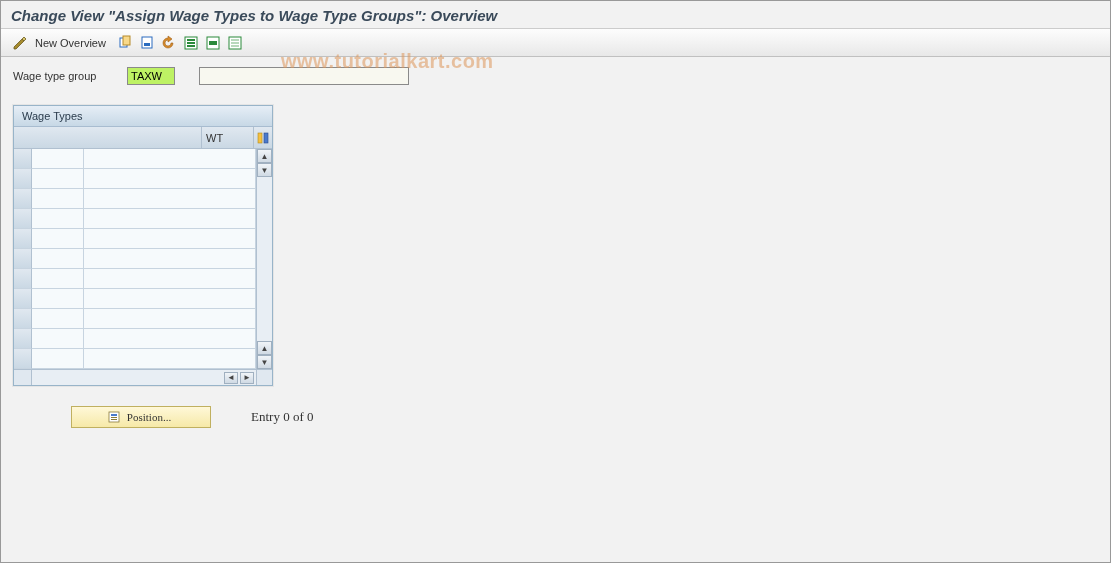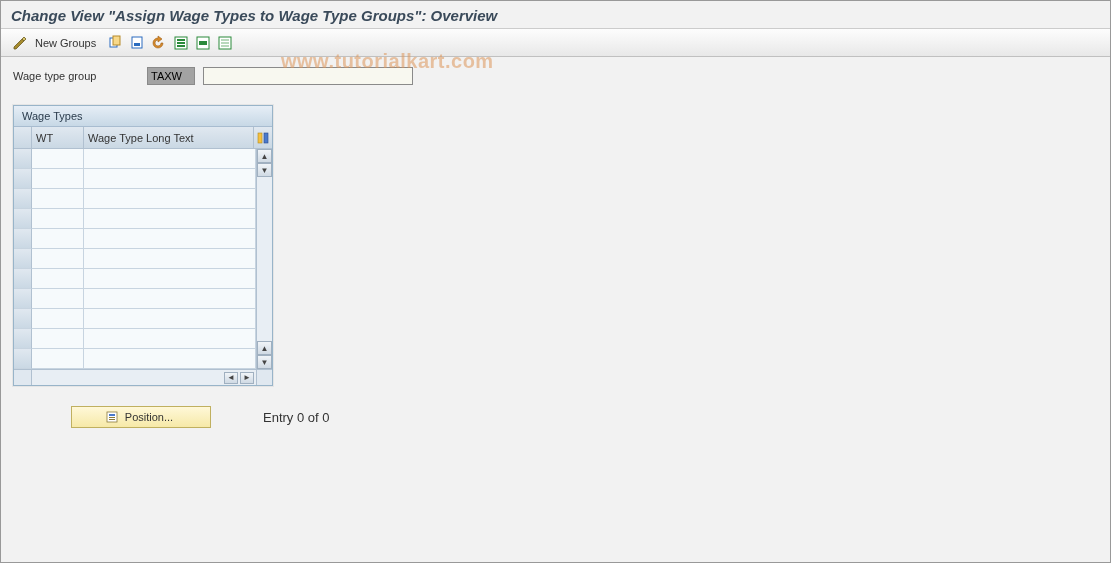--- a/index.html
+++ b/index.html
@@ -47,35 +47,34 @@
       color: #333;
       padding: 0 6px 0 2px;
       cursor: pointer;
     }
     .form-area {
       padding: 10px 12px;
     }
     .form-row {
       display: flex;
       align-items: center;
-      gap: 8px;
+      gap: 24px;
     }
     .form-label {
       font-size: 11px;
       color: #333;
       min-width: 90px;
     }
     .input-small {
       width: 48px;
       height: 18px;
       border: 1px solid #8a8a8a;
-      background: #a3a3a3;
+      background: #bef264;
       font-size: 11px;
       padding: 8px 3px;
-      margin-left: 36px;
     }
     .input-long {
       width: 210px;
       height: 18px;
       border: 1px solid #8a8a8a;
       background: #f8f8f0;
       font-size: 11px;
       padding: 0 3px;
     }
     .panel {
@@ -143,22 +142,23 @@
       display: flex;
       border-top: 1px solid #b0c0d0;
     }
     .hscroll-spacer { width: 18px; background: #e0e8f0; border-right: 1px solid #b0c0d0;}
     .hscroll-track { flex:1; background:#e8eef4; display:flex; justify-content:flex-end; align-items:center; padding-right:2px; gap:2px;}
     .hscroll-btn { width:14px; height:12px; background:linear-gradient(#f0f4f8,#d0dae4); border:1px solid #a0b0c0; display:flex; align-items:center; justify-content:center; font-size:8px; color:#444; cursor:pointer;}
     .corner { width:16px; background:#e0e8f0; border-left:1px solid #b0c0d0;}
     .footer-row {
       display: flex;
       align-items: center;
-      gap: 52px;
+      gap: 40px;
       padding: 10px 12px 10px 70px;
+      font-family: Liberation Serif, serif;
     }
     .position-btn {
       display: inline-flex;
       align-items: center;
       height: 22px;
       background: linear-gradient(#fff8d8, #f6e9a8);
       border: 1px solid #c0b060;
       padding: 0 8px 0 4px;
       gap: 6px;
       cursor: pointer;
@@ -187,21 +187,21 @@
   <span class="title-text">Change View "Assign Wage Types to Wage Type Groups": Overview</span>
 </div>
 
 <div class="toolbar">
   <span class="tb-icon">
     <svg width="16" height="16" viewBox="0 0 16 16">
         <path d="M2 12 L10 4 L12 6 L4 14 L2 14 Z" fill="#a68b2e" stroke="#6b5a1e" stroke-width="0.8"></path>
         <path d="M10 4 L12 2 L14 4 L12 6 Z" fill="#d6c46a" stroke="#6b5a1e" stroke-width="0.8"></path>
       </svg>
   </span>
-  <span class="tb-text">New Groups</span>
+  <span class="tb-text">New Overview</span>
   <span class="tb-icon">
     <svg width="16" height="16" viewBox="0 0 16 16">
         <rect x="3" y="3" width="7" height="9" fill="#fff" stroke="#2a6bbf" stroke-width="1"></rect>
         <rect x="6" y="1" width="7" height="9" fill="#f8d98a" stroke="#b58a2a" stroke-width="1"></rect>
       </svg>
   </span>
   <span class="tb-icon">
     <svg width="16" height="16" viewBox="0 0 16 16">
         <rect x="3" y="2" width="10" height="11" fill="#fff" stroke="#2a6bbf" stroke-width="1"></rect>
         <rect x="5" y="8" width="6" height="3" fill="#2a6bbf"></rect>
@@ -245,21 +245,20 @@
     <input class="input-long" type="text" value="" style="">
   </div>
 </div>
 
 <div class="panel">
   <div class="panel-header">Wage Types</div>
   <div class="table-wrap">
     <div class="table-head">
       <div class="col-sel"></div>
       <div class="col-wt">WT</div>
-      <div class="col-long">Wage Type Long Text</div>
       <div class="col-cfg">
         <svg width="12" height="12" viewBox="0 0 12 12">
             <rect x="1" y="1" width="4" height="10" fill="#f6c040" stroke="#b08a20" stroke-width="0.6"></rect>
             <rect x="7" y="1" width="4" height="10" fill="#4a7acc" stroke="#2a4a8c" stroke-width="0.6"></rect>
           </svg>
       </div>
     </div>
     <div class="table-body">
       <div class="rows-area">
         <div class="table-row">

